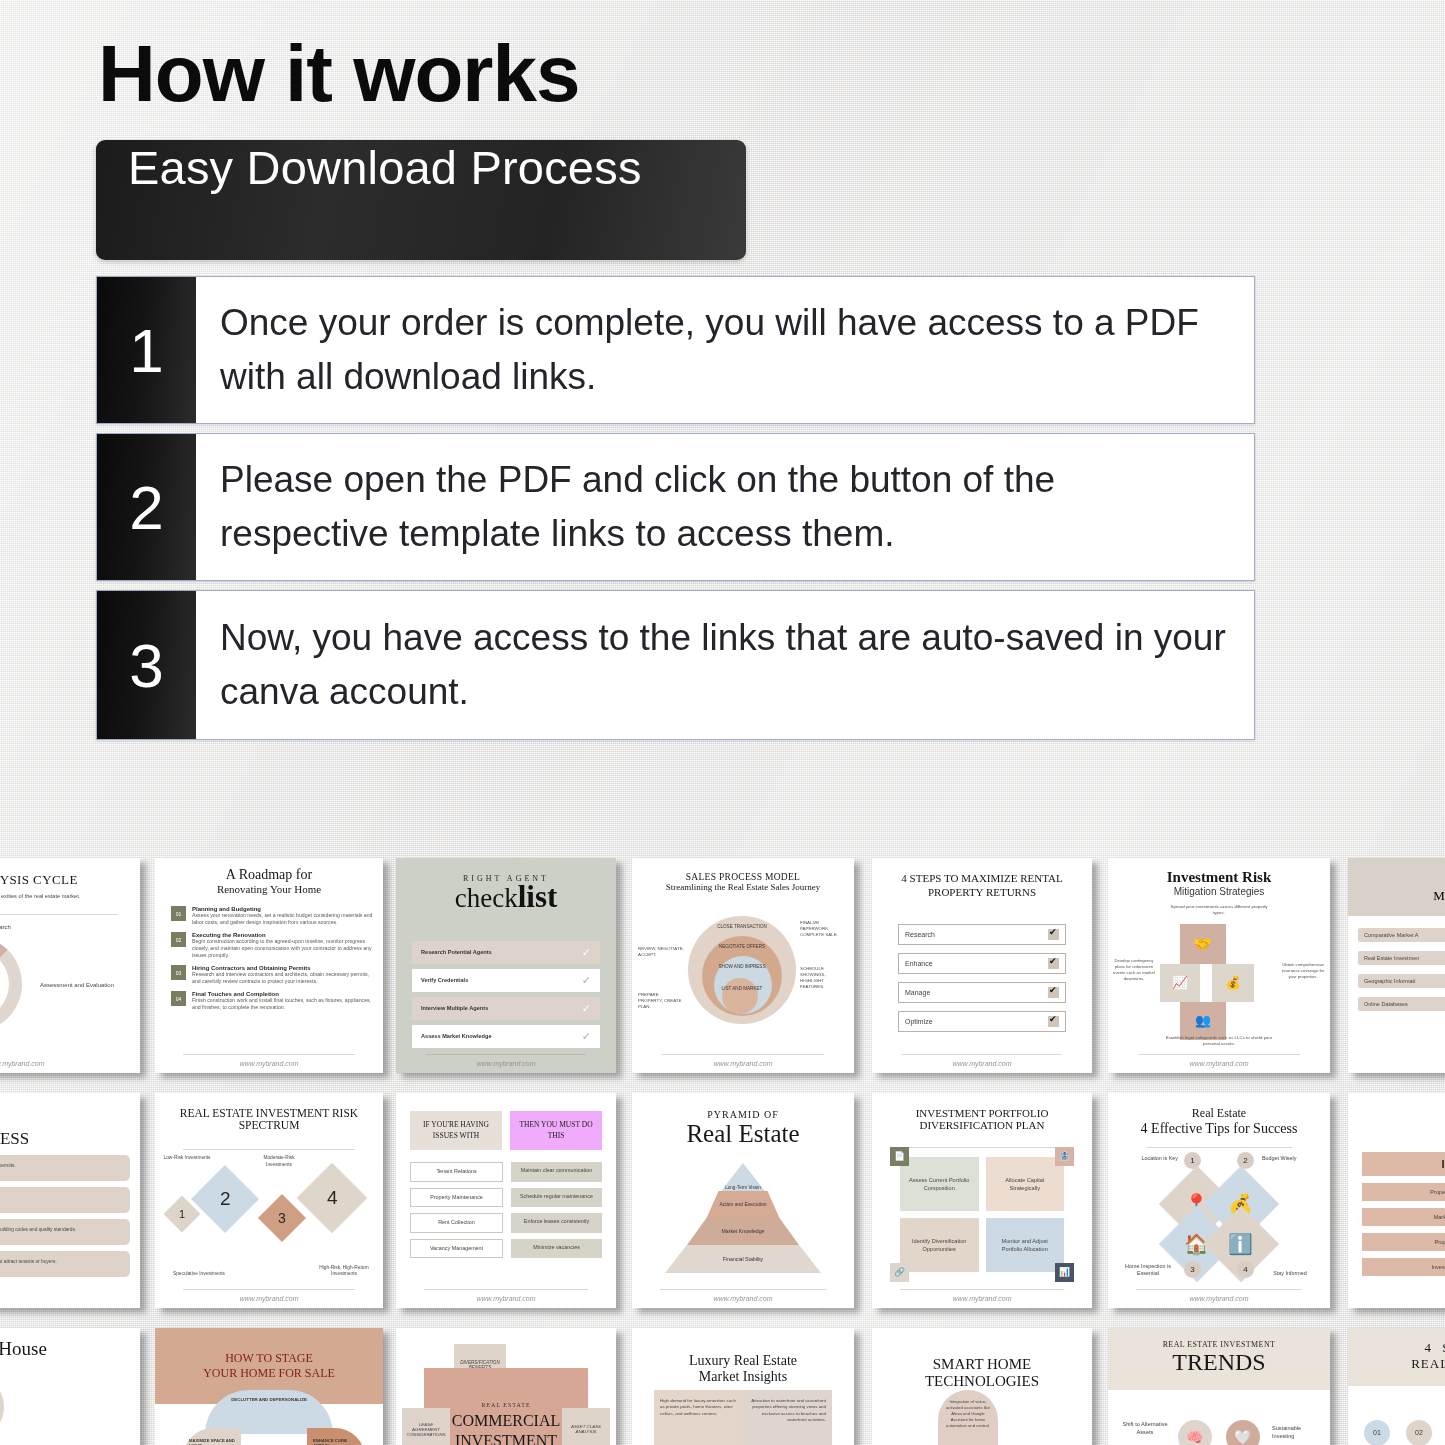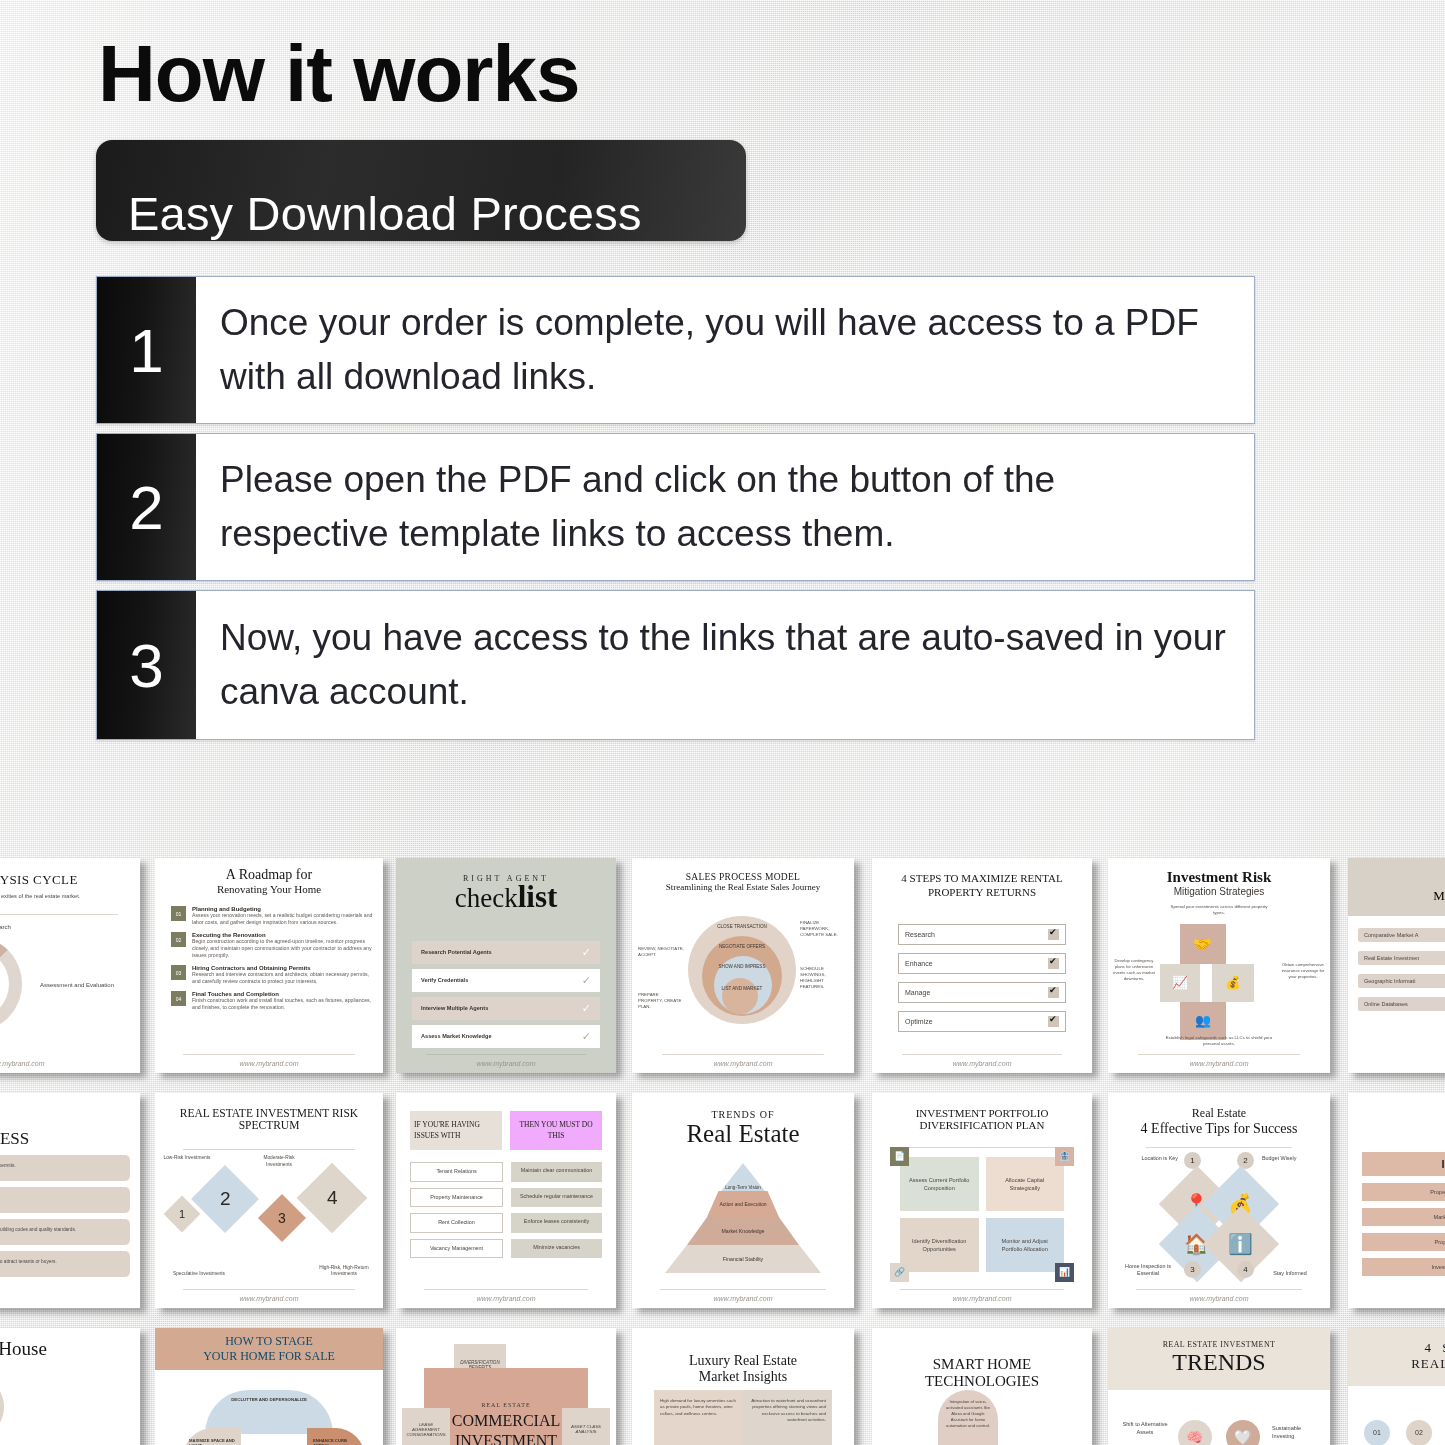--- a/index.html
+++ b/index.html
@@ -23,24 +23,24 @@
   .wrap { position: relative; z-index: 2; }
 
   
   .page-title {
     position: absolute; left: 98px; top: 34px;
     font-size: 80px; font-weight: bold; color: #0b0b0b;
     letter-spacing: -1px; line-height: 1;
   }
   .subtitle-chip {
     position: absolute; left: 96px; top: 140px;
-    width: 650px; height: 101px;
-    border-radius: 16px;
+    width: 650px; height: 120px;
+    border-radius: 9px;
     background: linear-gradient(100deg, #1b1b1b 0%, #2c2c2c 35%, #242424 70%, #3a3a3a 100%);
-    display: flex; align-items: flex-end;
+    display: flex; align-items: flex-start;
     box-shadow: 0 2px 5px rgba(0,0,0,.2);
   }
   .subtitle-chip span {
     color: #fff; font-size: 47px; font-weight: 300;
     padding-left: 32px; letter-spacing: .2px;
   }
 
   
   .steps { position: absolute; left: 96px; top: 276px; width: 1159px; }
   .step {
@@ -387,21 +387,21 @@
         </div>
 
         <div style="position:absolute;bottom:30px;left:16px;width:56px;font-size:4.8px;text-align:center;color:#4e4945;line-height:1.4;">Speculative Investments</div>
         <div style="position:absolute;bottom:30px;right:8px;width:62px;font-size:4.8px;text-align:center;color:#4e4945;line-height:1.4;">High-Risk, High-Return Investments</div>
         <div class="hr" style="position:absolute;bottom:18px;left:14px;right:14px;"></div>
         <div class="brand">www.mybrand.com</div>
       </div>
 
       <div class="card c2">
         <div style="display:flex;gap:8px;padding:18px 14px 0;">
-          <div style="flex:1;background:#e6e0d8;padding:9px 4px;text-align:left;font-family:'Liberation Serif',serif;font-size:7.5px;line-height:1.4;color:#1d1b19;">IF YOU'RE HAVING ISSUES WITH</div>
+          <div style="flex:1;background:#e6e0d8;padding:9px 4px;text-align:center;font-family:'Liberation Serif',serif;font-size:7.5px;line-height:1.4;color:#1d1b19;">IF YOU'RE HAVING ISSUES WITH</div>
           <div style="flex:1;background:#f0abfc;padding:9px 4px;text-align:center;font-family:'Liberation Serif',serif;font-size:7.5px;line-height:1.4;color:#1d1b19;">THEN YOU MUST DO THIS</div>
         </div>
         <div style="padding:12px 14px 0;">
           <div style="display:flex;gap:8px;margin-bottom:6px;">
             <div style="flex:1;border:1px solid #cfc8c0;text-align:center;font-size:5.4px;padding:5px 2px;color:#4a4541;line-height:1.4;">Tenant Relations</div>
             <div style="flex:1;background:#d6d3c8;text-align:center;font-size:5.4px;padding:5px 2px;color:#4a4541;line-height:1.4;">Maintain clear communication</div>
           </div>
           <div style="display:flex;gap:8px;margin-bottom:6px;">
             <div style="flex:1;border:1px solid #cfc8c0;text-align:center;font-size:5.4px;padding:5px 2px;color:#4a4541;line-height:1.4;">Property Maintenance</div>
             <div style="flex:1;background:#d6d3c8;text-align:center;font-size:5.4px;padding:5px 2px;color:#4a4541;line-height:1.4;">Schedule regular maintenance</div>
@@ -413,21 +413,21 @@
           <div style="display:flex;gap:8px;">
             <div style="flex:1;border:1px solid #cfc8c0;text-align:center;font-size:5.4px;padding:5px 2px;color:#4a4541;line-height:1.4;">Vacancy Management</div>
             <div style="flex:1;background:#d6d3c8;text-align:center;font-size:5.4px;padding:5px 2px;color:#4a4541;line-height:1.4;">Minimize vacancies</div>
           </div>
         </div>
         <div class="hr" style="position:absolute;bottom:18px;left:14px;right:14px;"></div>
         <div class="brand">www.mybrand.com</div>
       </div>
 
       <div class="card c3">
-        <div class="card-title" style="font-size:10px;margin-top:16px;letter-spacing:1px;">TRENDS OF</div>
+        <div class="card-title" style="font-size:10px;margin-top:16px;letter-spacing:1px;">PYRAMID OF</div>
         <div class="card-title" style="font-size:25px;">Real Estate</div>
         <div style="position:absolute;top:70px;left:0;right:0;height:110px;">
           <div class="pyr" style="top:0;width:44px;height:28px;background:#ccdae6;clip-path:polygon(50% 0,100% 100%,0 100%);display:flex;align-items:flex-end;justify-content:center;">
             <span style="font-size:4.6px;color:#3c3731;text-align:center;line-height:1.2;padding-bottom:1px;">Long-Term Vision</span>
           </div>
           <div class="pyr" style="top:28px;width:72px;height:26px;background:#d6aa95;clip-path:polygon(16% 0,84% 0,100% 100%,0 100%);display:flex;align-items:center;justify-content:center;">
             <span style="font-size:5px;color:#3c3731;text-align:center;line-height:1.25;">Action and Execution</span>
           </div>
           <div class="pyr" style="top:54px;width:112px;height:28px;background:#cfab9a;clip-path:polygon(18% 0,82% 0,100% 100%,0 100%);display:flex;align-items:center;justify-content:center;">
             <span style="font-size:5.2px;color:#3c3731;">Market Knowledge</span>
@@ -515,21 +515,21 @@
 
       <div class="card c0">
         <div style="position:absolute;top:10px;left:0;right:0;font-family:'Liberation Serif',serif;font-size:19px;color:#17171a;padding-left:6px;">onduct Open House</div>
 
         <div style="position:absolute;top:48px;left:52px;width:62px;height:62px;border:5px solid #ddd4ca;border-radius:50%;display:flex;align-items:center;justify-content:center;">
           
         </div>
       </div>
 
       <div class="card c1">
-        <div style="background:#d3a991;padding:6px 6px;text-align:center;font-family:'Liberation Serif',serif;color:#0c4a6e;">
+        <div style="background:#d3a991;padding:23px 6px;text-align:center;font-family:'Liberation Serif',serif;color:#7f1d1d;">
           <div style="font-size:12px;">HOW TO STAGE</div>
           <div style="font-size:12px;">YOUR HOME FOR SALE</div>
         </div>
         <div style="position:absolute;top:62px;left:50px;width:128px;height:44px;background:#ccdae6;border-radius:60px 60px 0 0;text-align:center;padding:7px 14px;">
           <div style="font-size:4.4px;font-weight:bold;color:#3c3731;">DECLUTTER AND DEPERSONALIZE</div>
         </div>
         <div style="position:absolute;top:100px;left:28px;width:58px;height:60px;background:#ded4ca;border-radius:30px 0 0 30px;padding:10px 6px;">
           <div style="font-size:4.2px;font-weight:bold;color:#3c3731;">MAXIMIZE SPACE AND LIGHT</div>
         </div>
         <div style="position:absolute;top:100px;right:18px;width:58px;height:60px;background:#c98f6e;border-radius:0 30px 30px 0;padding:10px 6px;">

